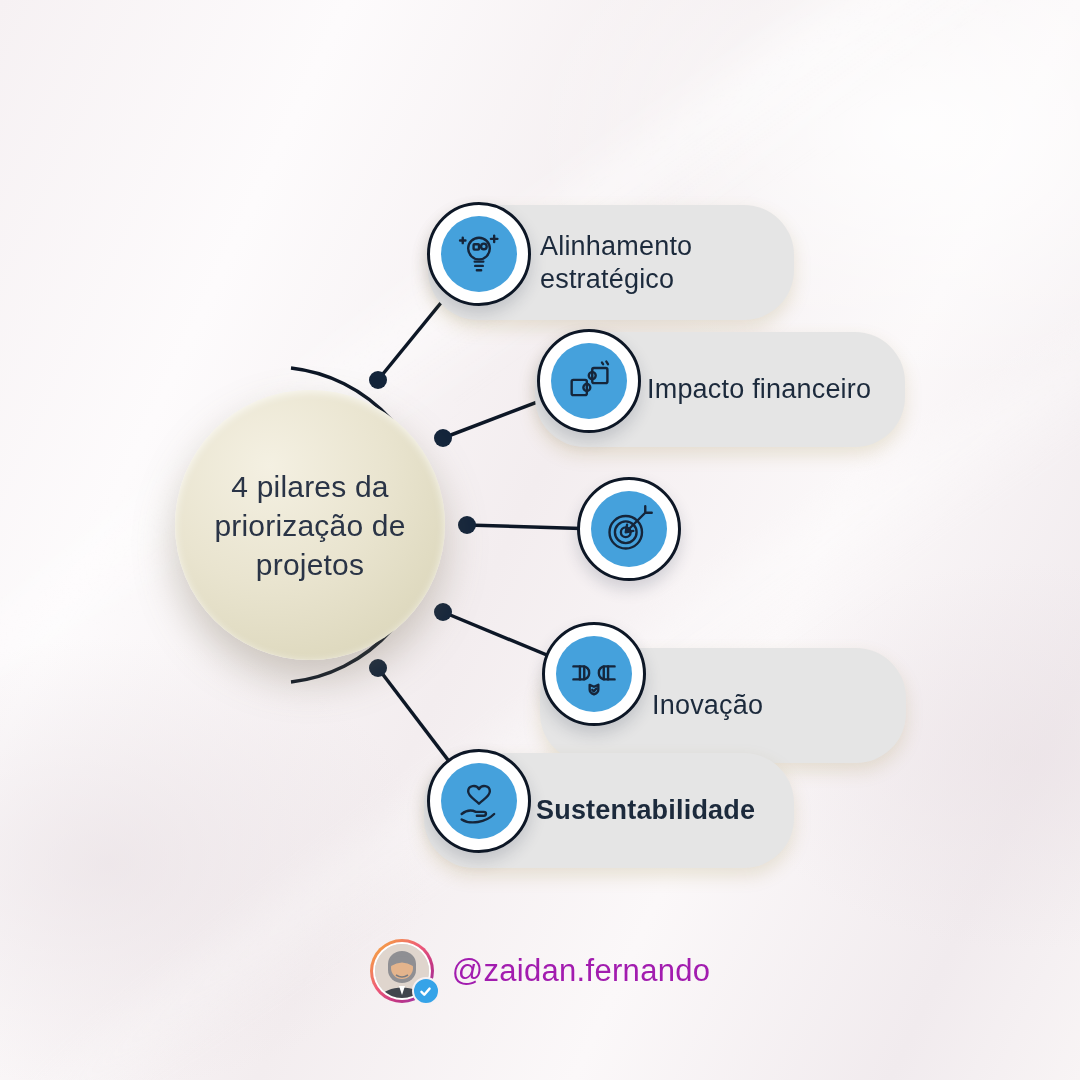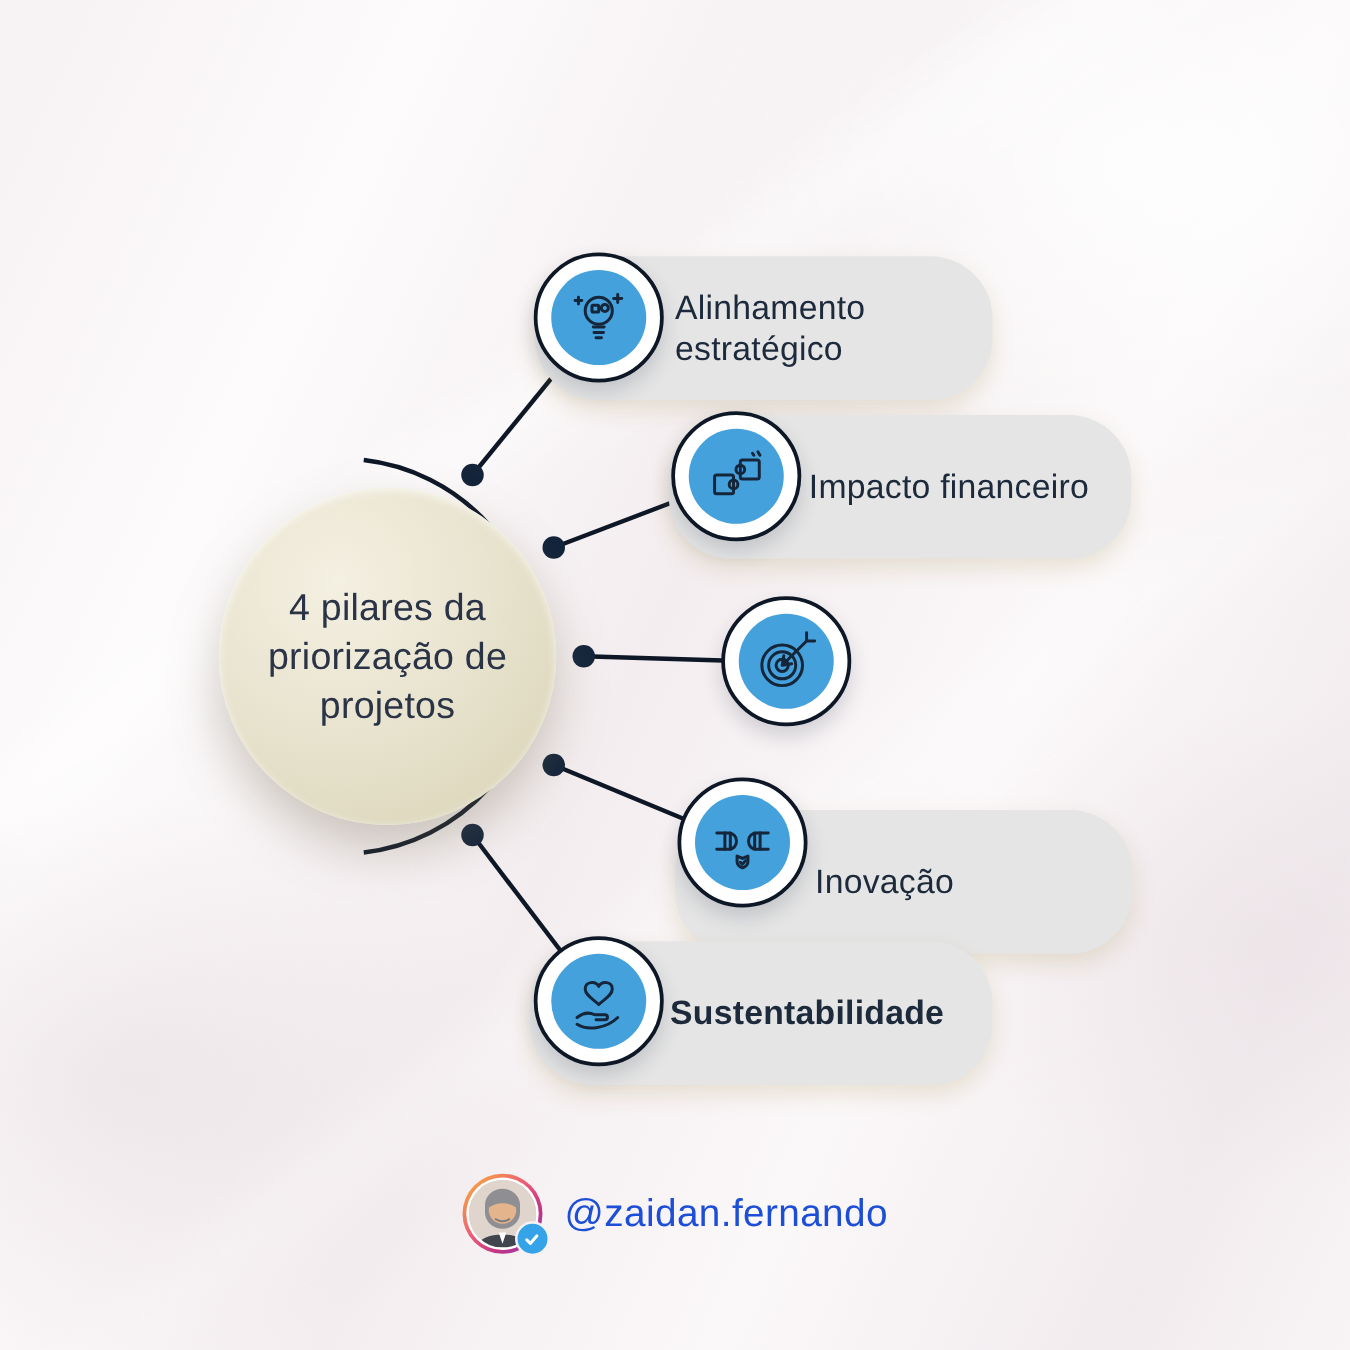--- a/index.html
+++ b/index.html
@@ -67,21 +67,21 @@
   .avatar-ring .avatar-white{width:58px;height:58px;border-radius:50%;background:#fff;
     padding:2px;box-sizing:border-box;}
   .avatar-photo{width:54px;height:54px;border-radius:50%;overflow:hidden;background:#cfd6da;}
   .verified{
     position:absolute;right:-6px;bottom:-2px;width:24px;height:24px;border-radius:50%;
     background:#35a3e8;display:flex;align-items:center;justify-content:center;
     border:2px solid #f6f1f3;box-sizing:content-box;
   }
   .verified svg{width:13px;height:13px;stroke:#ffffff;stroke-width:3;fill:none;
     stroke-linecap:round;stroke-linejoin:round;}
-  .handle{font-size:31px;color:#1d4ed8;letter-spacing:.3px;font-weight:500;}
+  .handle{font-size:31px;color:#a21caf;letter-spacing:.3px;font-weight:500;}
 </style>
 </head>
 <body>
 
 <div class="silk"></div>
 <div class="streak s1"></div>
 <div class="streak s2"></div>
 
 <div class="stage">
 

